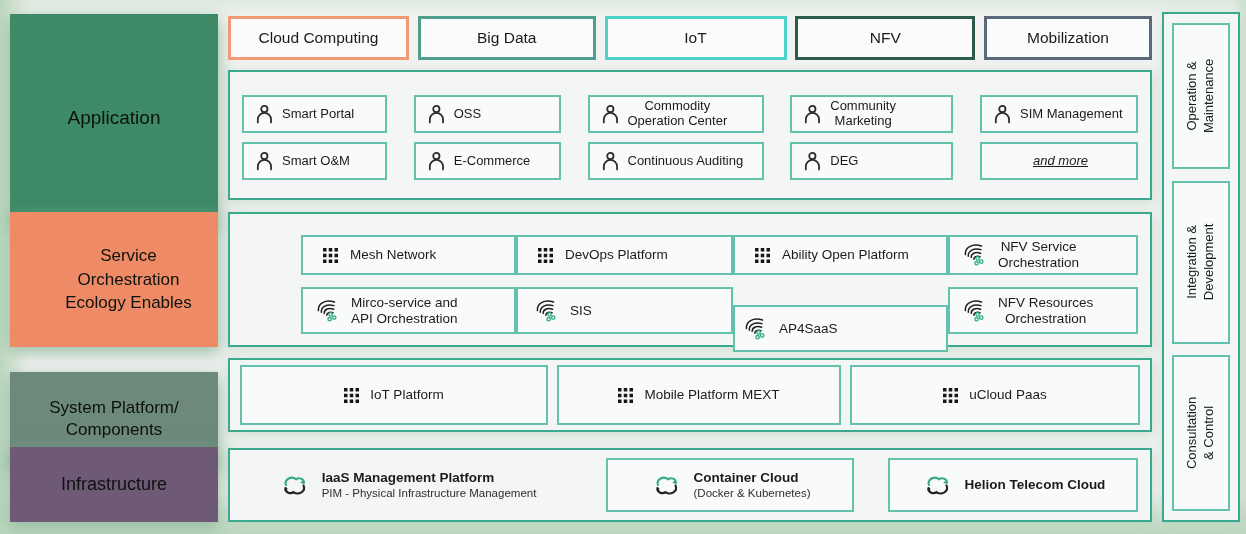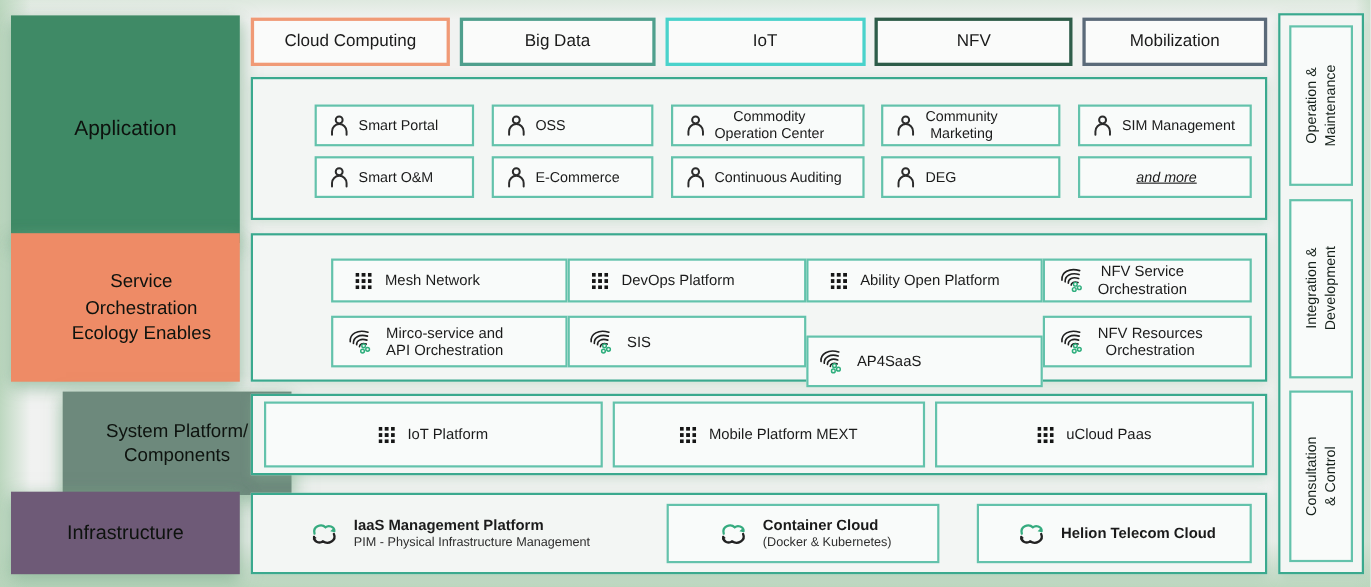--- a/index.html
+++ b/index.html
@@ -15,42 +15,42 @@
   }
   
   .col-label{
     position:absolute;left:10px;width:208px;box-sizing:border-box;
     display:flex;align-items:center;justify-content:center;text-align:center;
     white-space:pre-line;color:#0d120e;
     box-shadow:3px 6px 16px rgba(125,175,140,.55), -3px 4px 12px rgba(125,175,140,.35);
   }
   .col-label.app{top:14px;height:207px;font-size:19px;}
   .col-label.so{top:212px;height:135px;font-size:17px;line-height:1.4;padding-left:29px;}
-  .col-label.sp{top:356px;height:94px;font-size:17px;line-height:1.3;margin-left:47px;}
+  .col-label.sp{top:372px;height:94px;font-size:17px;line-height:1.3;}
   .col-label.infra{top:447px;height:75px;font-size:18px;}
   
   .chips{position:absolute;left:228px;top:16px;width:924px;height:44px;display:flex;justify-content:space-between;}
   .chip{box-sizing:border-box;height:44px;background:#fafbfa;border:3px solid #888;
         display:flex;align-items:center;justify-content:center;font-size:15.5px;}
   .cw1{width:181px}.cw2{width:178px}.cw3{width:182px}.cw4{width:180px}.cw5{width:168px}
   
   .panel{position:absolute;box-sizing:border-box;border:2px solid #3aa98e;background:#f3f6f4;
          box-shadow:1px 3px 10px rgba(140,190,155,.35);}
   .panel.app{left:228px;top:70px;width:924px;height:130px;}
   .panel.svc{left:228px;top:212px;width:924px;height:135px;}
   .panel.sys{left:228px;top:358px;width:924px;height:74px;}
   .panel.inf{left:228px;top:448px;width:924px;height:74px;}
   .panel.right{left:1162px;top:12px;width:78px;height:510px;display:flex;flex-direction:column;
                justify-content:space-between;align-items:center;padding:9px 0;}
   
   .item{box-sizing:border-box;border:2px solid #63c2ab;background:#f9fbfa;display:flex;align-items:center;}
   .lbl{white-space:pre-line;line-height:1.15;}
   .two{text-align:center;}
   
-  .app-wrap{position:absolute;inset:0;padding:23px 12px 0;display:flex;flex-direction:column;gap:9px;margin-left:44px;}
+  .app-wrap{position:absolute;inset:0;padding:23px 12px 0;display:flex;flex-direction:column;gap:9px;}
   .app-row{display:flex;justify-content:space-between;}
   .app-wrap .item{height:38px;padding:0 6px 0 9px;gap:8px;font-size:13px;}
   .aw1{width:145px}.aw2{width:147px}.aw3{width:176px}.aw4{width:163px}.aw5{width:158px}
   .tight{gap:1px;padding-left:5px;}
   .more{justify-content:center;font-style:italic;text-decoration:underline;font-size:15.5px;padding:0;}
   
   .svc-wrap{position:absolute;inset:0;padding:21px 12px 0;display:flex;flex-direction:column;gap:12px;}
   .svc-row{display:flex;justify-content:flex-end;}
   .svc-row1 .item{height:40px;}
   .svc-row2 .item{height:47px;}

